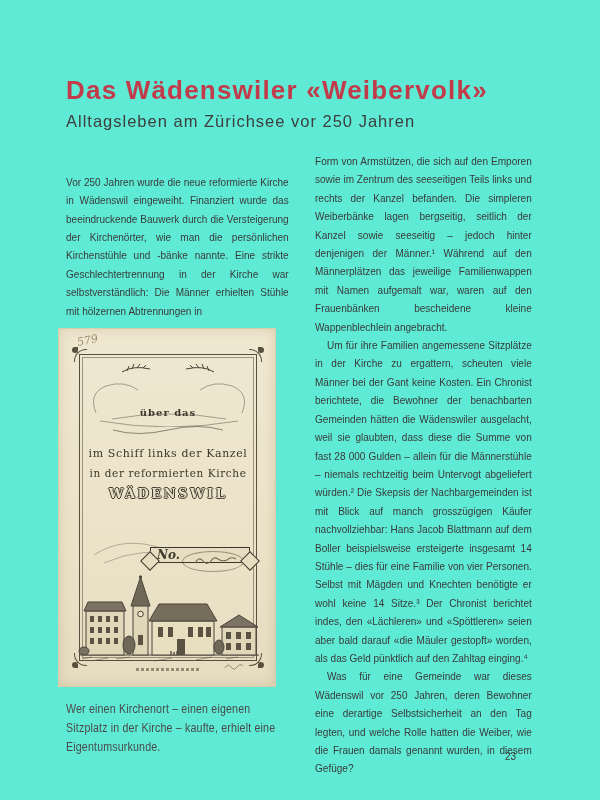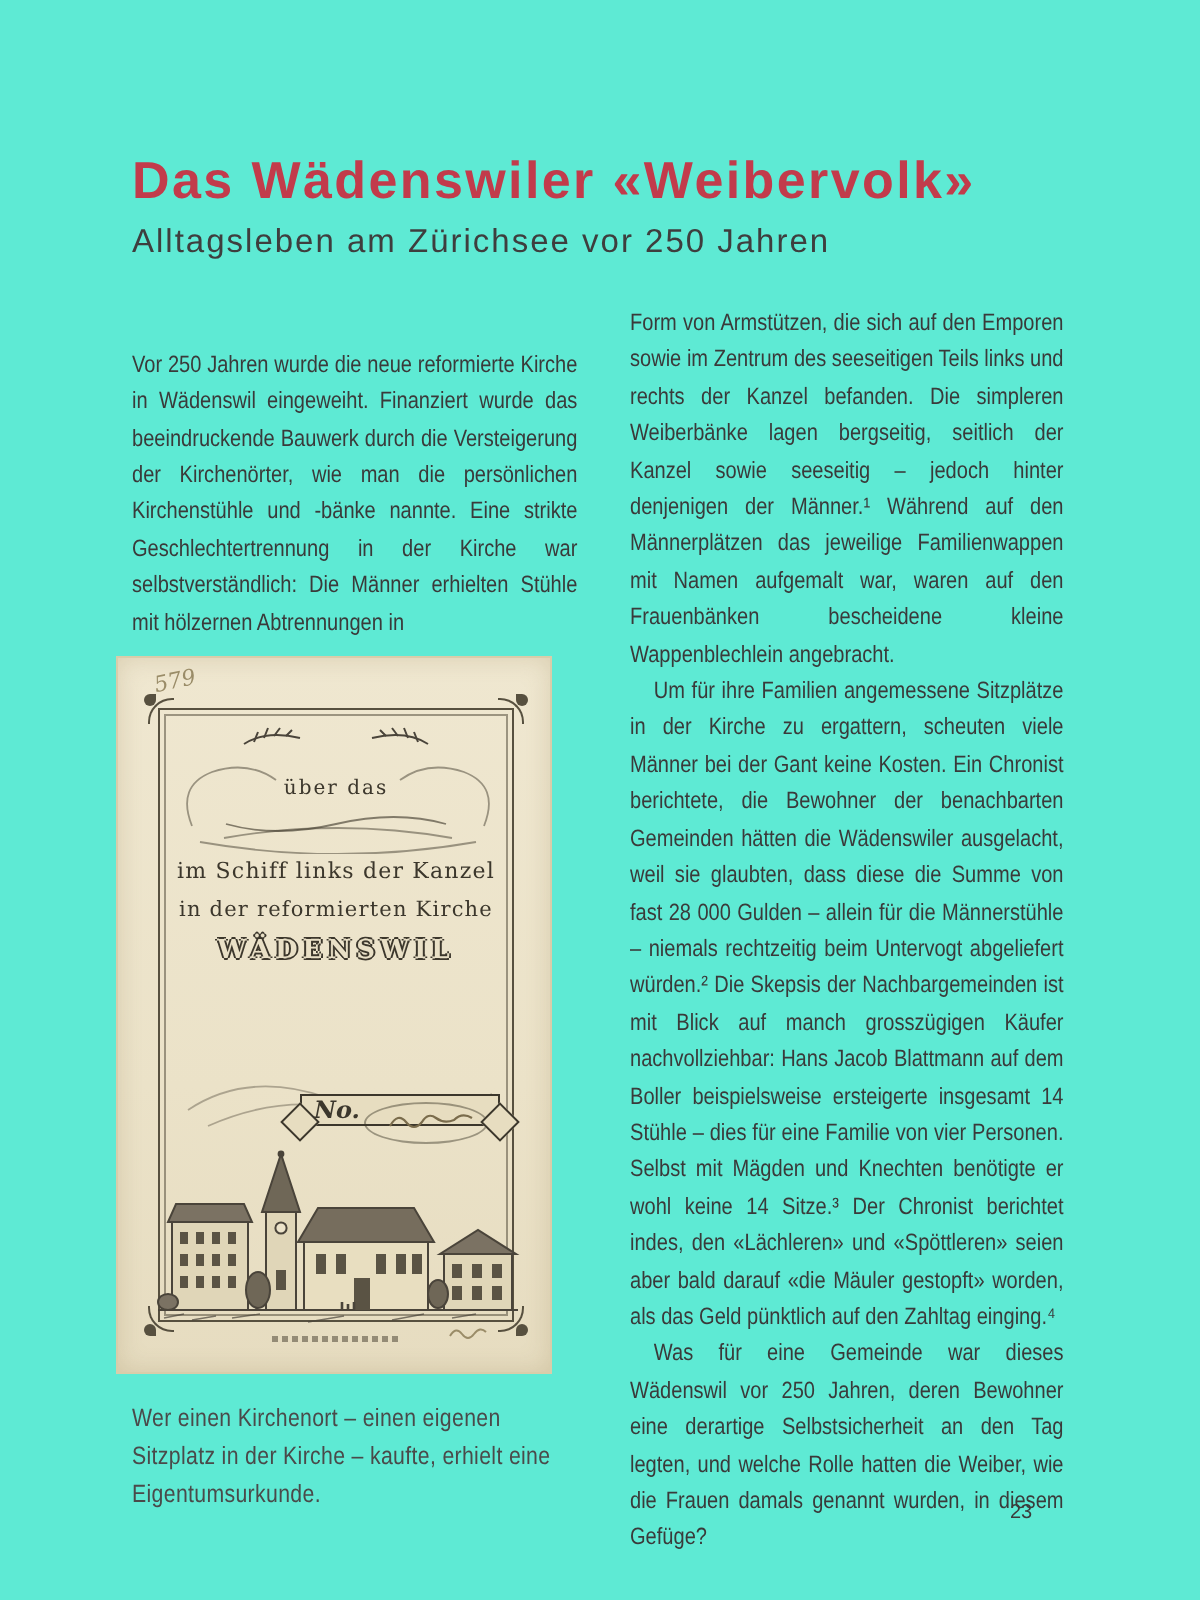--- a/index.html
+++ b/index.html
@@ -46,21 +46,21 @@
   .c-tl { left:-6px; top:-6px; }
   .c-tr { right:-6px; top:-6px; transform:scaleX(-1); }
   .c-bl { left:-6px; bottom:-6px; transform:scaleY(-1); }
   .c-br { right:-6px; bottom:-6px; transform:scale(-1,-1); }
 
   .laurels { position:absolute; left:0; top:8px; width:100%; display:flex; justify-content:center; gap:34px; }
   .swash { position:absolute; left:6px; top:16px; }
   .cert-text { position:absolute; left:0; top:24px; width:100%; text-align:center;
                font-family:"DejaVu Serif", serif; color:#3c372c; }
   .cert-title { font-size:18px; font-weight:700; font-style:italic; line-height:22px; letter-spacing:0.5px; }
-  .cert-over  { margin-top:10px; font-size:10px; font-weight:400; letter-spacing:1px; }
+  .cert-over  { margin-top:28px; font-size:10px; font-weight:700; letter-spacing:1px; }
   .cert-main  { margin-top:6px; font-size:17px; font-weight:700; line-height:20px; letter-spacing:0.3px; color:#332f25; }
   .cert-flourish { margin-top:2px; }
   .cert-loc1 { margin-top:8px; font-size:11px; font-weight:400; letter-spacing:0.6px; }
   .cert-loc2 { margin-top:7px; font-size:10.5px; letter-spacing:0.6px; }
   .cert-place { margin-top:7px; font-size:13px; font-weight:700; letter-spacing:2.5px;
         color:#e9e0c6; text-shadow:-1px 0 #3c372c, 1px 0 #3c372c, 0 -1px #3c372c, 0 1px #3c372c; }
 
   .clouds { position:absolute; left:4px; top:172px; }
 
   .no-banner { position:absolute; left:70px; top:192px; width:100px; height:16px;

